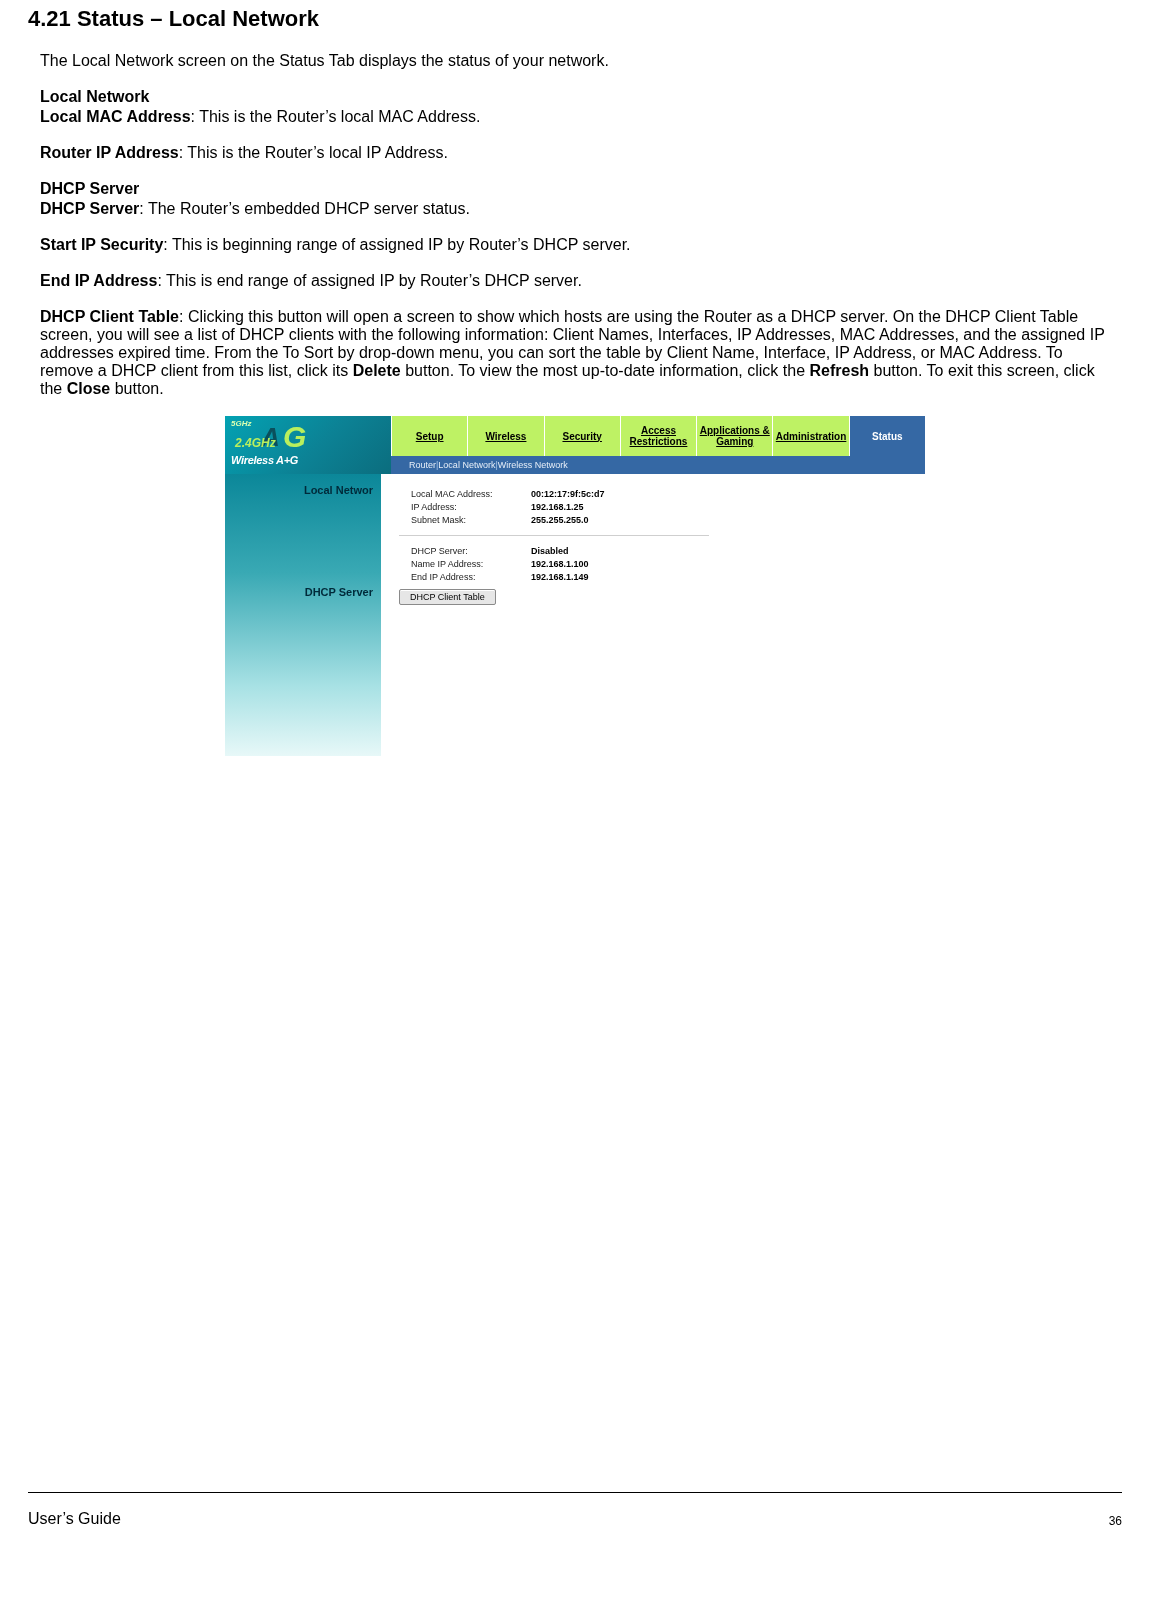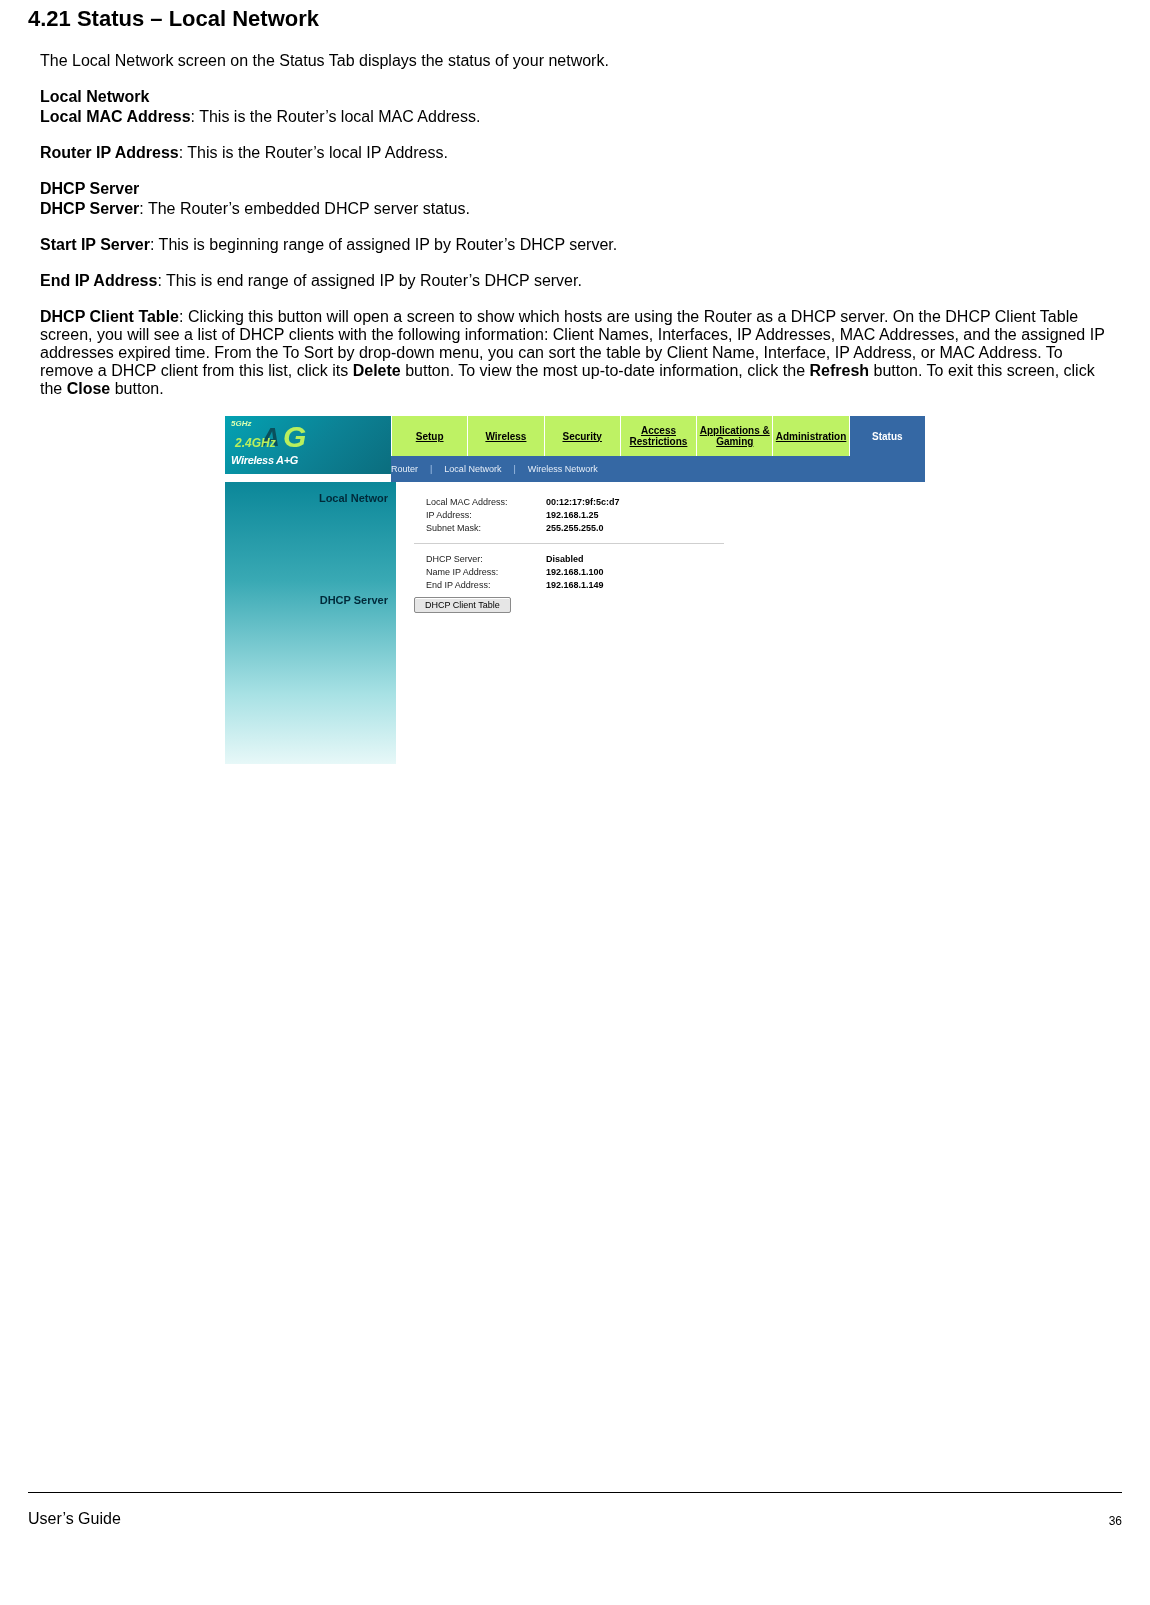--- a/index.html
+++ b/index.html
@@ -111,35 +111,34 @@
     color: #000;
     padding: 2px;
     line-height: 1.1;
   }
   .ss-tab.active {
     background: #3568a4;
     color: #fff;
     text-decoration: none;
   }
   .ss-subtabs {
-    height: 26px;
+    height: 18px;
     background: #3568a4;
     color: #e6eef8;
     font-size: 9px;
     display: flex;
     align-items: center;
-    padding-left: 0;
-    gap: 12px;
+    padding-left: 18px;
   }
   .ss-subtabs .sep { color: #a9c6e8; }
   .ss-body {
     display: flex;
   }
   .ss-side {
-    width: 171px;
+    width: 156px;
     background: linear-gradient(180deg,#0b8799 0%, #39a9b4 35%, #a7e1e4 75%, #e7f8f8 100%);
     min-height: 240px;
     color: #002a3a;
     font-size: 10px;
     font-weight: bold;
     position: relative;
   }
   .ss-side .lbl1 { position: absolute; top: 10px; right: 8px; font-size:11px; }
   .ss-side .lbl2 { position: absolute; top: 112px; right: 8px; font-size:11px; }
   .ss-main {
@@ -202,21 +201,21 @@
       <span class="sub-head">Router IP Address</span><span>: This is the Router’s local IP Address.</span>
     </p>
 
     <p class="item" style="margin-bottom:2px;">
       <span class="sub-head">DHCP Server</span>
     </p>
     <p class="item indent">
       <span class="sub-head">DHCP Server</span><span>: The Router’s embedded DHCP server status.</span>
     </p>
     <p class="item indent">
-      <span class="sub-head">Start IP Server</span><span>: This is beginning range of assigned IP by Router’s DHCP server.</span>
+      <span class="sub-head">Start IP Security</span><span>: This is beginning range of assigned IP by Router’s DHCP server.</span>
     </p>
     <p class="item indent">
       <span class="sub-head">End IP Address</span><span>: This is end range of assigned IP by Router’s DHCP server.</span>
     </p>
     <p class="item indent">
       <span class="sub-head">DHCP Client Table</span><span>: Clicking this button will open a screen to show which hosts are using the Router as a DHCP server. On the DHCP Client Table screen, you will see a list of DHCP clients  with the following information: Client Names, Interfaces, IP Addresses, MAC Addresses, and the assigned IP addresses expired time. From the To Sort by drop-down menu, you can sort the table by Client Name, Interface, IP Address, or MAC Address. To remove a DHCP client from this list, click its </span><span class="sub-head">Delete</span><span> button. To view the most up-to-date information, click the </span><span class="sub-head">Refresh</span><span> button. To exit this screen, click the </span><span class="sub-head">Close</span><span> button.</span>
     </p>
 
     <div class="screenshot-wrap">
       <div class="ss">

